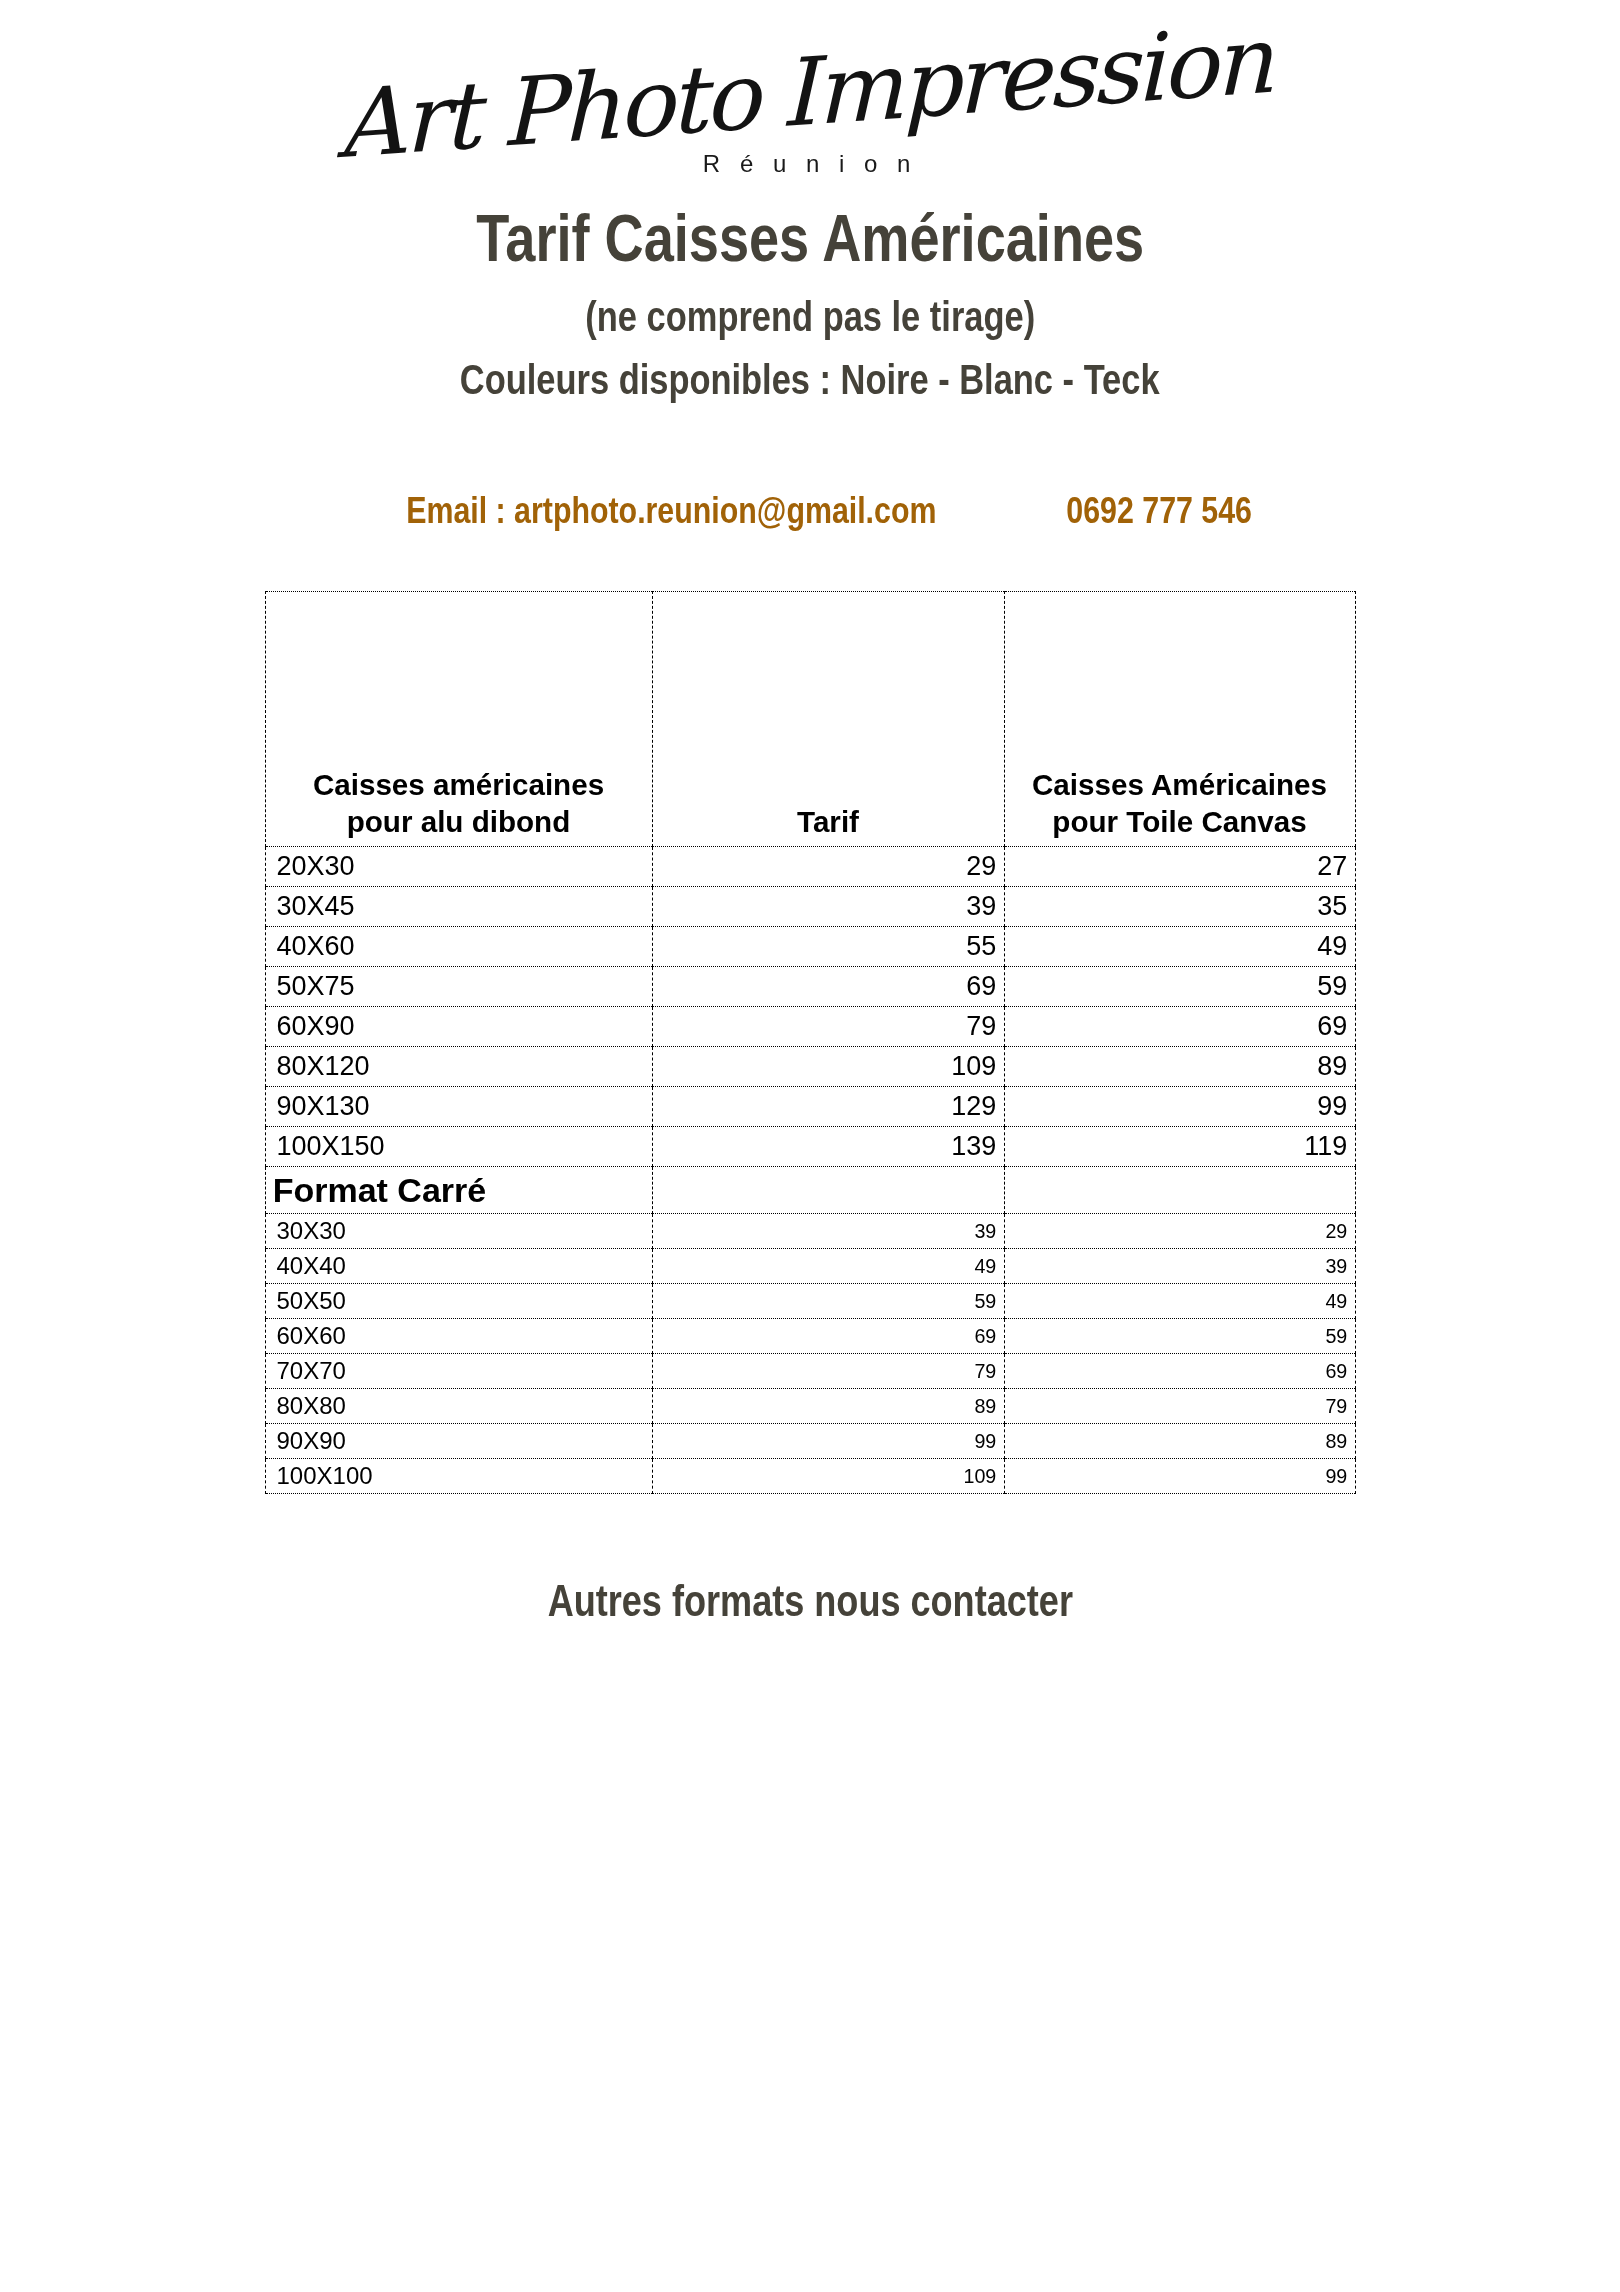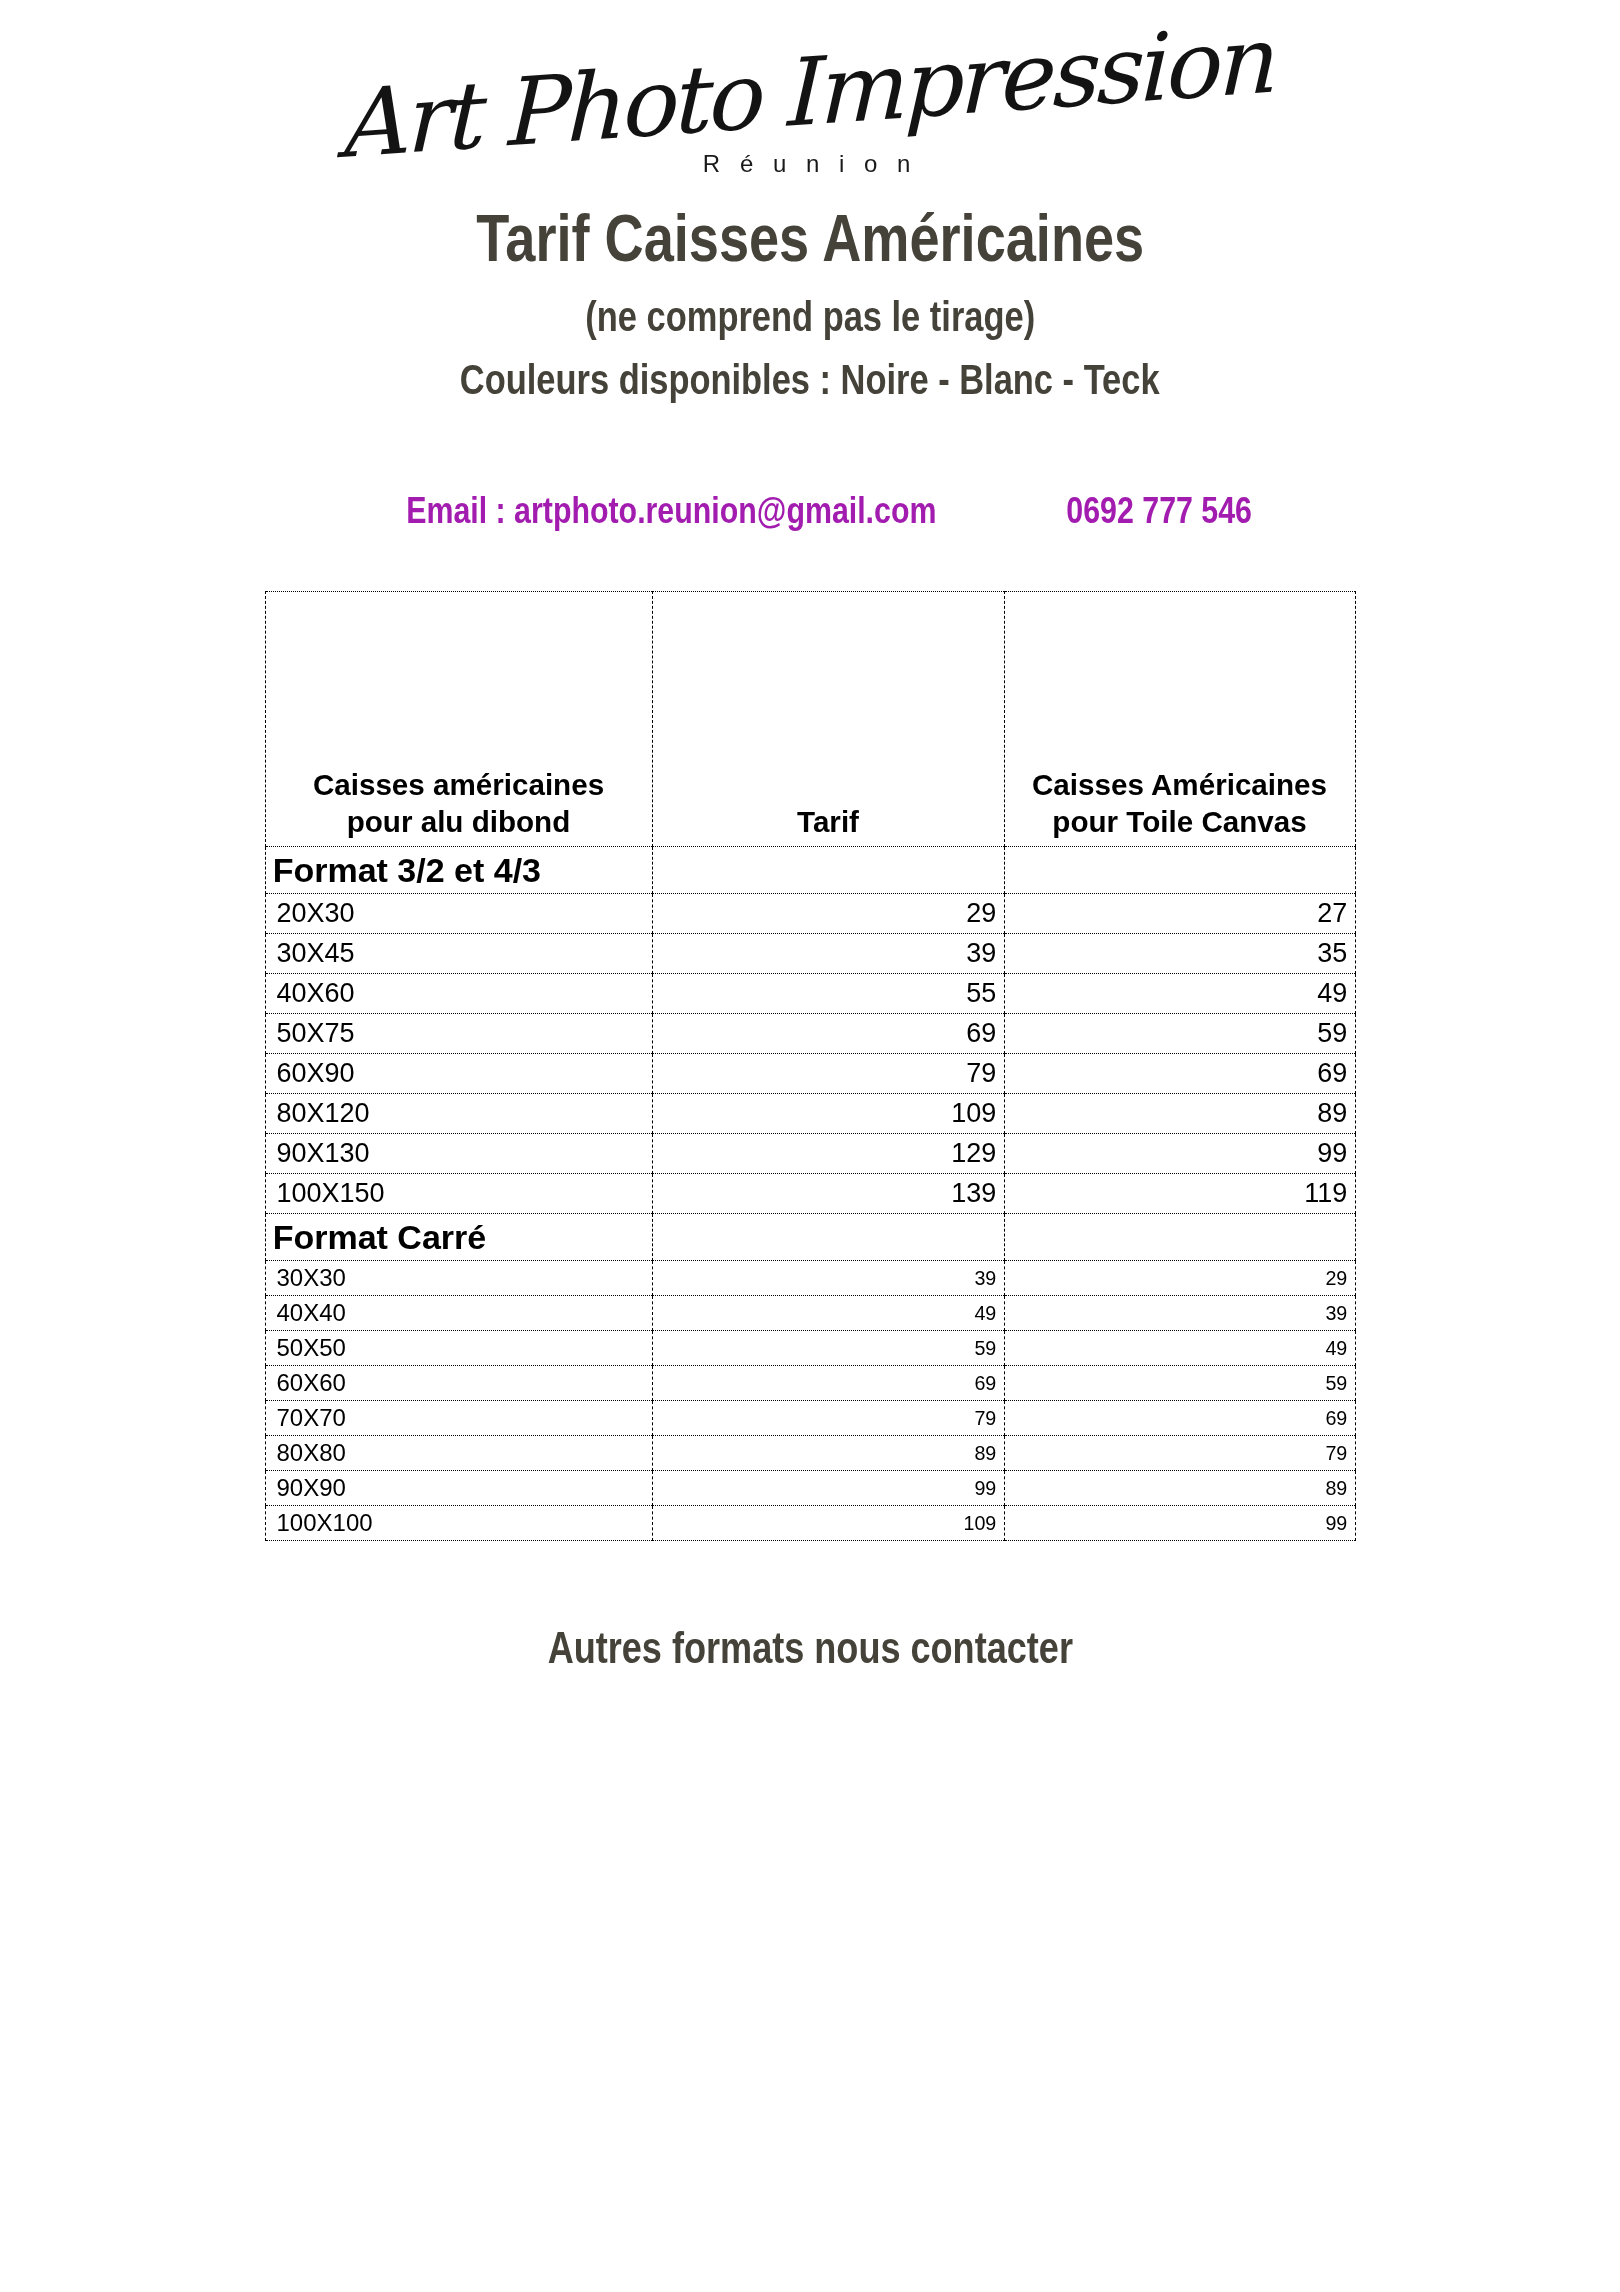--- a/index.html
+++ b/index.html
@@ -29,21 +29,21 @@
     font-weight:400;
   }
 
   .title { margin-top:23px; text-align:center; color:#454239; font-size:66px; font-weight:700; line-height:1.15; }
   .subtitle { margin-top:16px; text-align:center; color:#454239; font-size:42px; font-weight:700; line-height:1.15; }
   .colors-line { margin-top:14.3px; text-align:center; color:#454239; font-size:42px; font-weight:700; line-height:1.15; }
 
   .contact {
     margin-top:86px;
     display:flex; justify-content:center; align-items:baseline; gap:52px;
-    color:#a21caf; font-size:37px; font-weight:700;
+    color:#a16207; font-size:37px; font-weight:700;
   }
 
   table.pricing {
     width:1090px; margin:59px auto 0 auto;
     border-collapse:collapse; table-layout:fixed;
   }
   table.pricing col.c1 { width:387px; }
   table.pricing col.c2 { width:352px; }
   table.pricing col.c3 { width:351px; }
   table.pricing th, table.pricing td {
@@ -111,25 +111,20 @@
     <thead>
       <tr class="header-row">
         <th>Caisses américaines
 pour alu dibond</th>
         <th>Tarif</th>
         <th>Caisses Américaines
 pour Toile Canvas</th>
       </tr>
     </thead>
     <tbody>
-      <tr class="section-row">
-        <td class="section">Format 3/2 et 4/3</td>
-        <td></td>
-        <td></td>
-      </tr>
       <tr class="row s1">
         <td class="size">20X30</td>
         <td class="num">29</td>
         <td class="num">27</td>
       </tr>
       <tr class="row s1">
         <td class="size">30X45</td>
         <td class="num">39</td>
         <td class="num">35</td>
       </tr>

